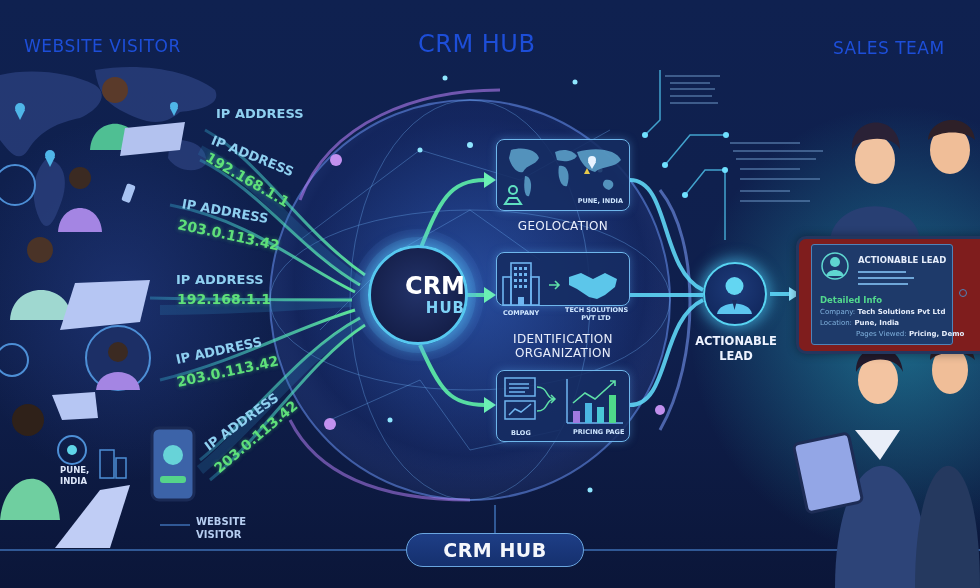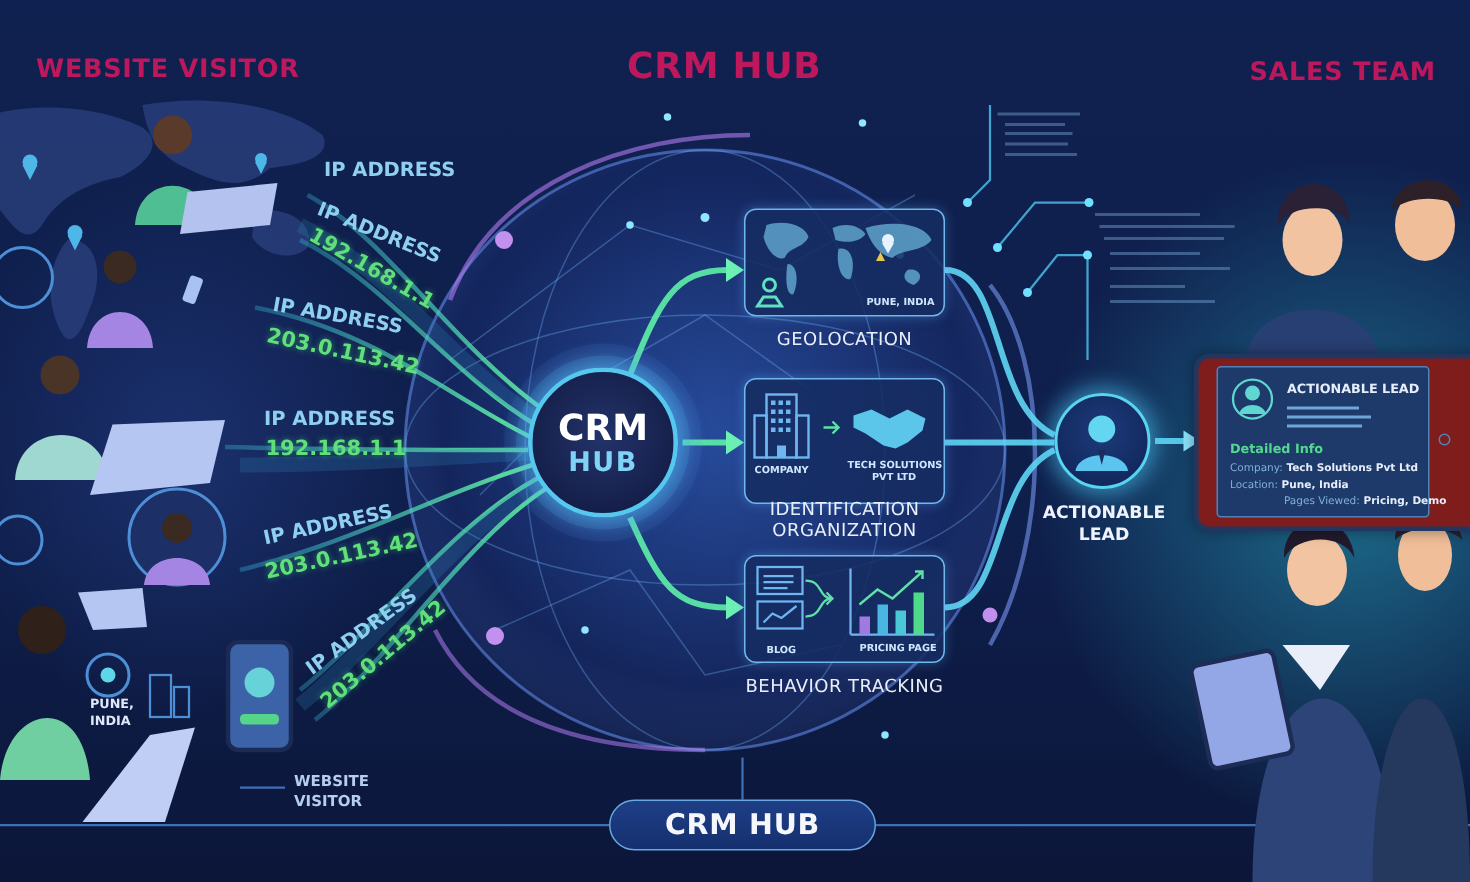--- a/index.html
+++ b/index.html
@@ -10,22 +10,22 @@
     background:
       radial-gradient(ellipse 260px 260px at 480px 300px, rgba(60,120,220,0.45), rgba(0,0,0,0) 70%),
       radial-gradient(ellipse 300px 320px at 900px 330px, rgba(40,170,190,0.55), rgba(0,0,0,0) 70%),
       radial-gradient(ellipse 220px 260px at 120px 300px, rgba(50,80,170,0.35), rgba(0,0,0,0) 70%),
       linear-gradient(180deg, #0f2150 0%, #0f1f4c 60%, #0b1639 100%);
     color: #fff;
   }
   .abs { position: absolute; }
   .title {
     font-family: "DejaVu Sans", sans-serif;
-    font-weight: bold;
-    color: #be185d;
+    font-weight: normal;
+    color: #1d4ed8;
     letter-spacing: 0.5px;
     white-space: nowrap;
   }
   #t-visitor { left: 24px; top: 36px; font-size: 17px; }
   #t-hub { left: 418px; top: 30px; font-size: 24px; }
   #t-sales { left: 833px; top: 38px; font-size: 17px; }
 
   
   svg.layer { position: absolute; left: 0; top: 0; width: 980px; height: 588px; }
 
@@ -34,28 +34,28 @@
     transform-origin: left center;
   }
   .ip-value {
     font-weight: bold; color: #5fe07a; font-size: 14px; white-space: nowrap;
     transform-origin: left center;
     text-shadow: 0 0 4px rgba(80,230,120,0.5);
   }
 
   
   #hub-core {
-    left: 352px; top: 245px; width: 100px; height: 100px; border-radius: 50%;
+    left: 368px; top: 245px; width: 100px; height: 100px; border-radius: 50%;
     background: radial-gradient(circle at 50% 45%, #23336a 0%, #141e48 75%);
     border: 3px solid #56c8f0;
     box-shadow: 0 0 14px 4px rgba(90,200,255,0.55), 0 0 0 8px rgba(80,160,230,0.18), 0 0 0 16px rgba(90,150,240,0.10);
-    display: flex; flex-direction: column; align-items: center; justify-content: center;
+    display: flex; flex-direction: column; align-items: flex-end; justify-content: center;
   }
   #hub-core .c1 { font-size: 24px; font-weight: bold; color: #fff; line-height: 26px; }
-  #hub-core .c2 { font-size: 18px; font-weight: bold; color: #7fd3f7; letter-spacing: 1px; }
+  #hub-core .c2 { font-size: 15px; font-weight: bold; color: #7fd3f7; letter-spacing: 1px; }
 
   
   .card {
     position: absolute; left: 496px; width: 134px;
     border: 1.5px solid #6fb7ec; border-radius: 8px;
     background: rgba(22,44,98,0.88);
     box-shadow: 0 0 8px rgba(100,180,255,0.35);
   }
   .card-caption {
     position: absolute; left: 470px; width: 186px; text-align: center;
@@ -342,21 +342,21 @@
     </g>
     <g fill="none" stroke="#5fe0c0" stroke-width="2">
       <circle cx="16" cy="50" r="4"></circle>
       <path d="M8,64 L24,64 L20,58 L12,58 Z"></path>
     </g>
   </svg>
   <div class="abs tiny" style="right:6px;bottom:5px;">PUNE, INDIA</div>
 </div>
 <div class="card-caption" style="top:219px;">GEOLOCATION</div>
 
-<div class="card" style="top:252px;height:84px;">
+<div class="card" style="top:252px;height:54px;">
   <svg width="134" height="74" viewBox="0 0 134 74">
     <g fill="none" stroke="#6fb5f0" stroke-width="1.6">
       <rect x="14" y="10" width="20" height="42"></rect>
       <rect x="6" y="24" width="8" height="28"></rect>
       <rect x="34" y="24" width="8" height="28"></rect>
       <g fill="#6fb5f0" stroke="none">
         <rect x="17" y="14" width="3" height="3"></rect>
           <rect x="22" y="14" width="3" height="3"></rect>
           <rect x="27" y="14" width="3" height="3"></rect>
         <rect x="17" y="20" width="3" height="3"></rect>
@@ -405,21 +405,20 @@
       <rect x="88" y="32" width="7" height="20" fill="#4ab6e2"></rect>
       <rect x="100" y="36" width="7" height="16" fill="#4ac8d6"></rect>
       <rect x="112" y="24" width="7" height="28" fill="#4fd98a"></rect>
       <path d="M76,32 L88,22 L98,28 L118,10 M113,10 L118,10 L118,15" stroke="#5fe0a8" stroke-width="1.6" fill="none"></path>
     </g>
   </svg>
   <div class="abs tiny" style="left:14px;top:58px;">BLOG</div>
   <div class="abs tiny" style="left:76px;top:57px;">PRICING PAGE</div>
 </div>
 <div class="card-caption" style="top:450px;">
-  <div>BEHAVIOR TRACKING</div>
 </div>
 
 <div id="lead-icon" class="abs">
   <svg width="59" height="59" viewBox="0 0 59 59">
     <circle cx="29.5" cy="22" r="9" fill="#63d6f2"></circle>
     <path d="M12,50 C14,36 45,36 47,50 Z" fill="#5cc5ef"></path>
     <path d="M27,36 L29.5,46 L32,36 Z" fill="#1b2d5f"></path>
   </svg>
 </div>
 <div id="lead-caption" class="abs">

